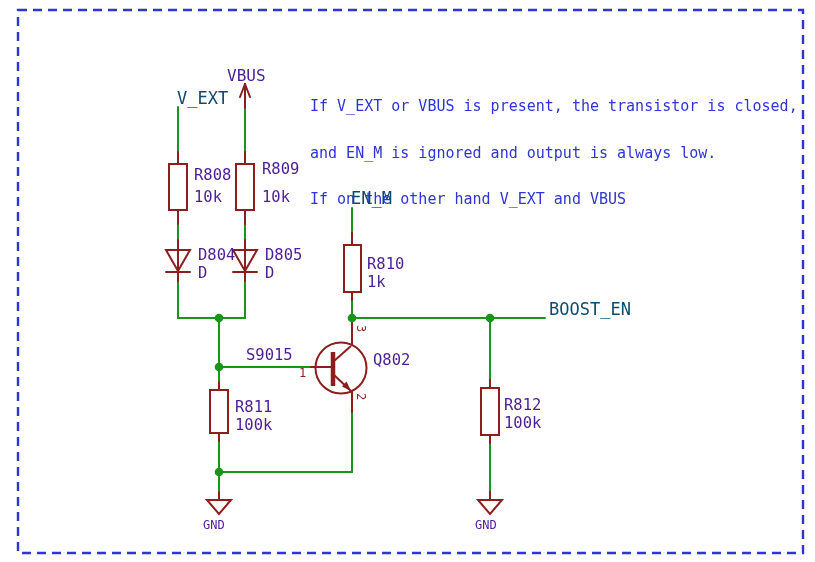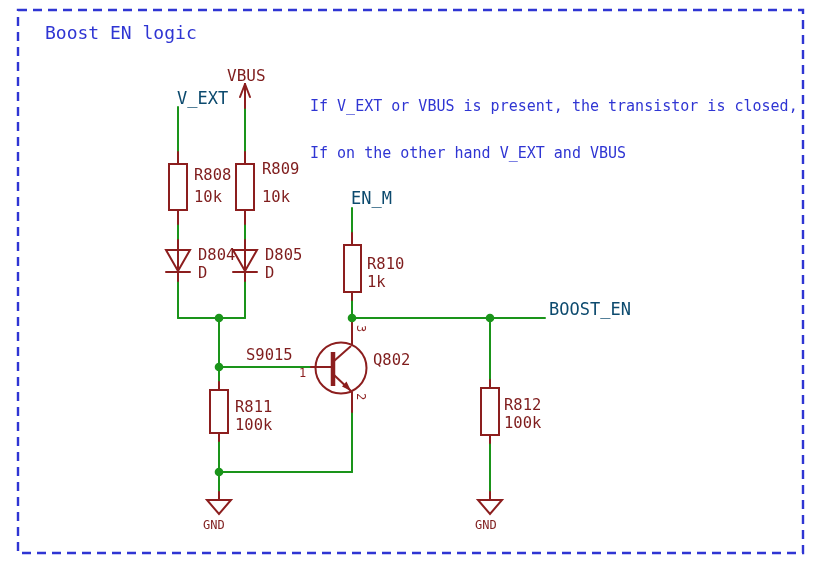--- a/index.html
+++ b/index.html
@@ -9,21 +9,21 @@
     background:#ffffff;
     overflow:hidden;
     font-family:"DejaVu Sans Mono", monospace;
   }
   svg{position:absolute;left:0;top:0;}
   .t{position:absolute;white-space:pre;line-height:1.1;}
   .blue{color:#2f35d3;}
   .note{font-size:15px;line-height:15.5px;}
   .title{font-size:18px;}
   .net{color:#0c4a6e;font-size:17px;}
-  .teal{color:#7f1d1d;}
+  .teal{color:#4c1d95;}
   .field{font-size:15.5px;}
   .power-lbl{font-size:16px;}
   .gnd-lbl{font-size:12px;}
   .pin-num{color:#8c1e1e;font-size:12px;}
   .vert{writing-mode:vertical-rl;}
   .wire{stroke:#1a941a;stroke-width:2;fill:none;stroke-linecap:round;}
   .pin{stroke:#8c1e1e;stroke-width:2;fill:none;stroke-linecap:round;}
   .sym{stroke:#8c1e1e;stroke-width:2;fill:#ffffff;}
   .sym-open{stroke:#8c1e1e;stroke-width:2;fill:none;}
   .junction{fill:#1a941a;stroke:none;}
@@ -114,24 +114,24 @@
 
     <g>
       <circle class="junction" cx="219" cy="318" r="4.3"></circle>
       <circle class="junction" cx="219" cy="367" r="4.3"></circle>
       <circle class="junction" cx="219" cy="472" r="4.3"></circle>
       <circle class="junction" cx="352" cy="318" r="4.3"></circle>
       <circle class="junction" cx="490" cy="318" r="4.3"></circle>
     </g>
   </svg>
 
-  <div class="t blue title" style="left:45px;top:23px;">Boost EN logic</div>
 
   <div class="t blue note" style="left:310px;top:68px;">
     <div>If V_EXT or VBUS is present, the transistor is closed,</div>
+    <div>and EN_M is ignored and output is always low.</div>
     <div>If on the other hand V_EXT and VBUS</div>
   </div>
 
   <div class="t net" style="left:177px;top:89px;">V_EXT</div>
   <div class="t teal power-lbl" style="left:227px;top:67px;">VBUS</div>
   <div class="t net" style="left:351px;top:189px;">EN_M</div>
   <div class="t net" style="left:549px;top:300px;">BOOST_EN</div>
   <div class="t teal gnd-lbl" style="left:203px;top:519px;">GND</div>
   <div class="t teal gnd-lbl" style="left:475px;top:519px;">GND</div>
 

